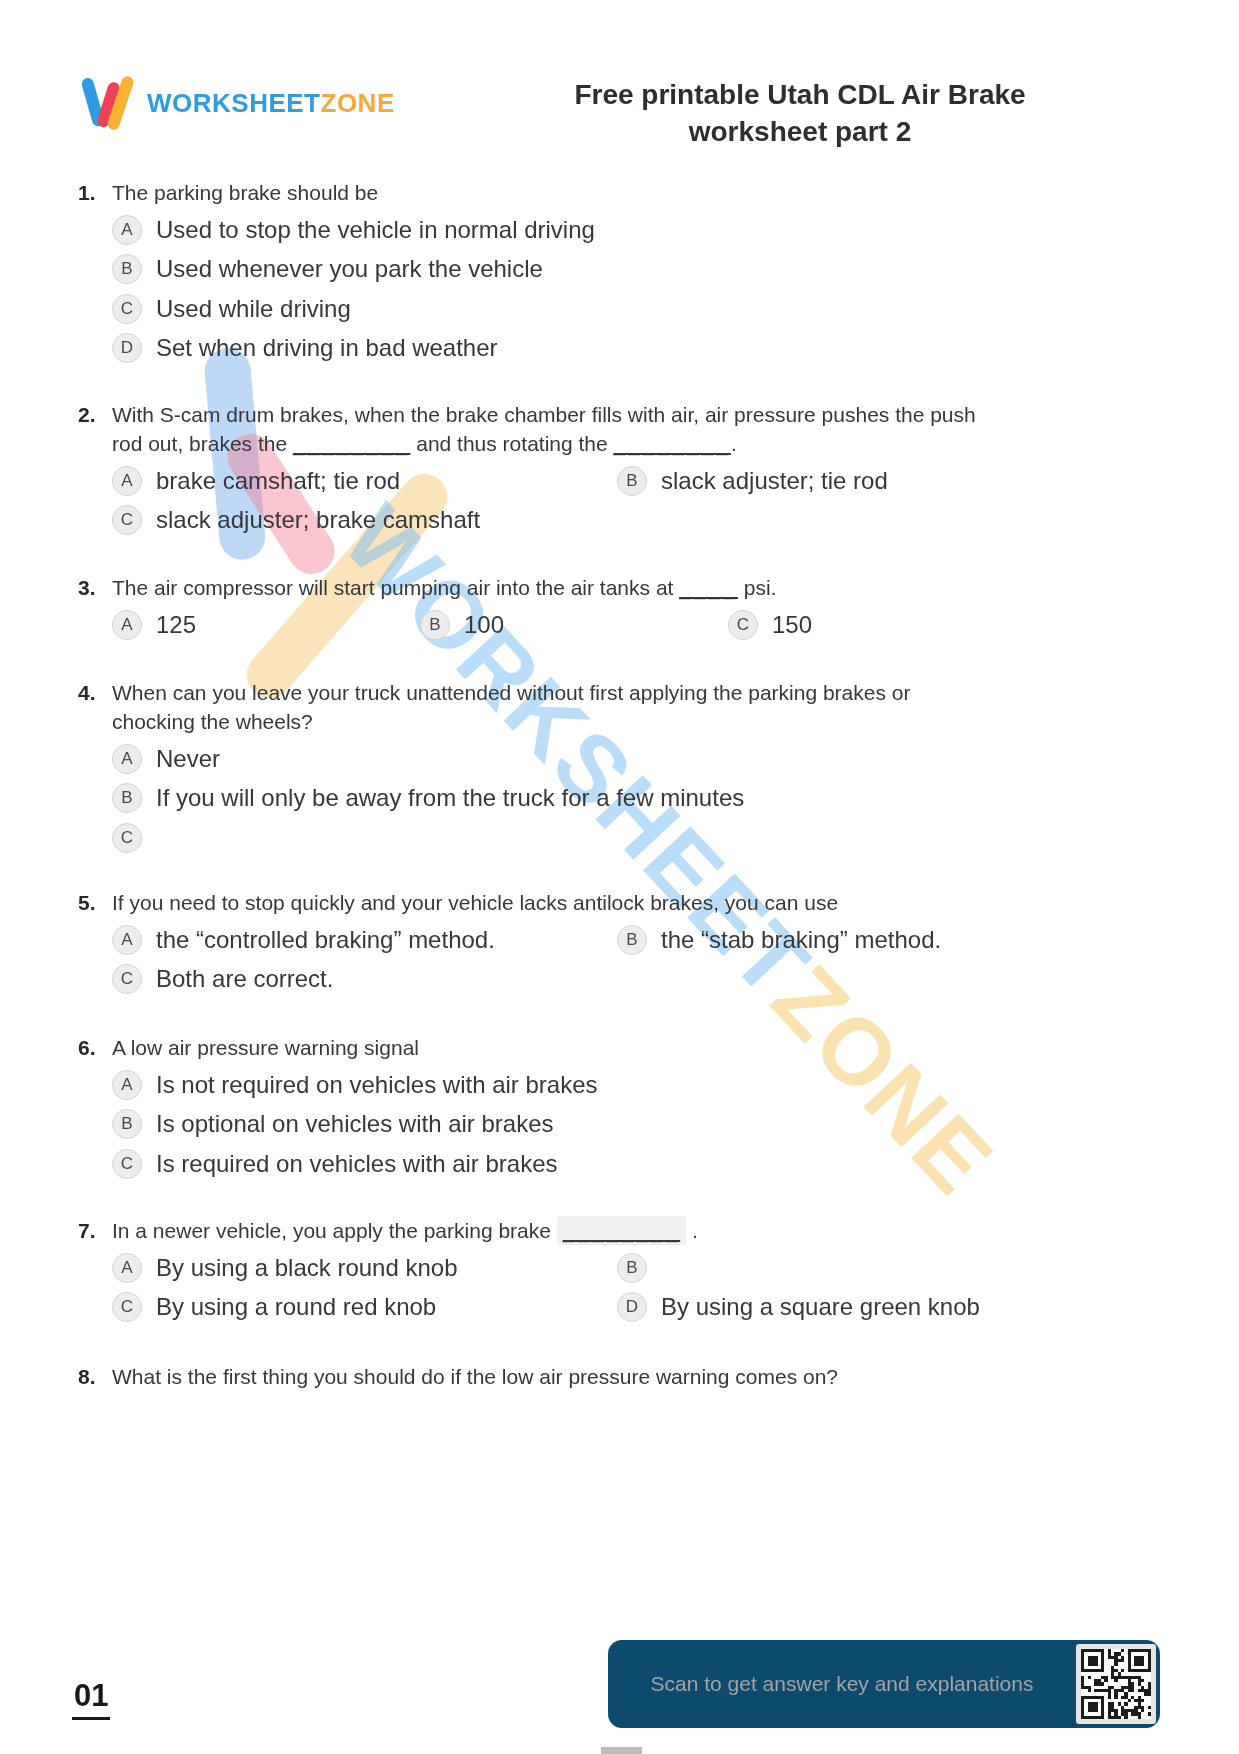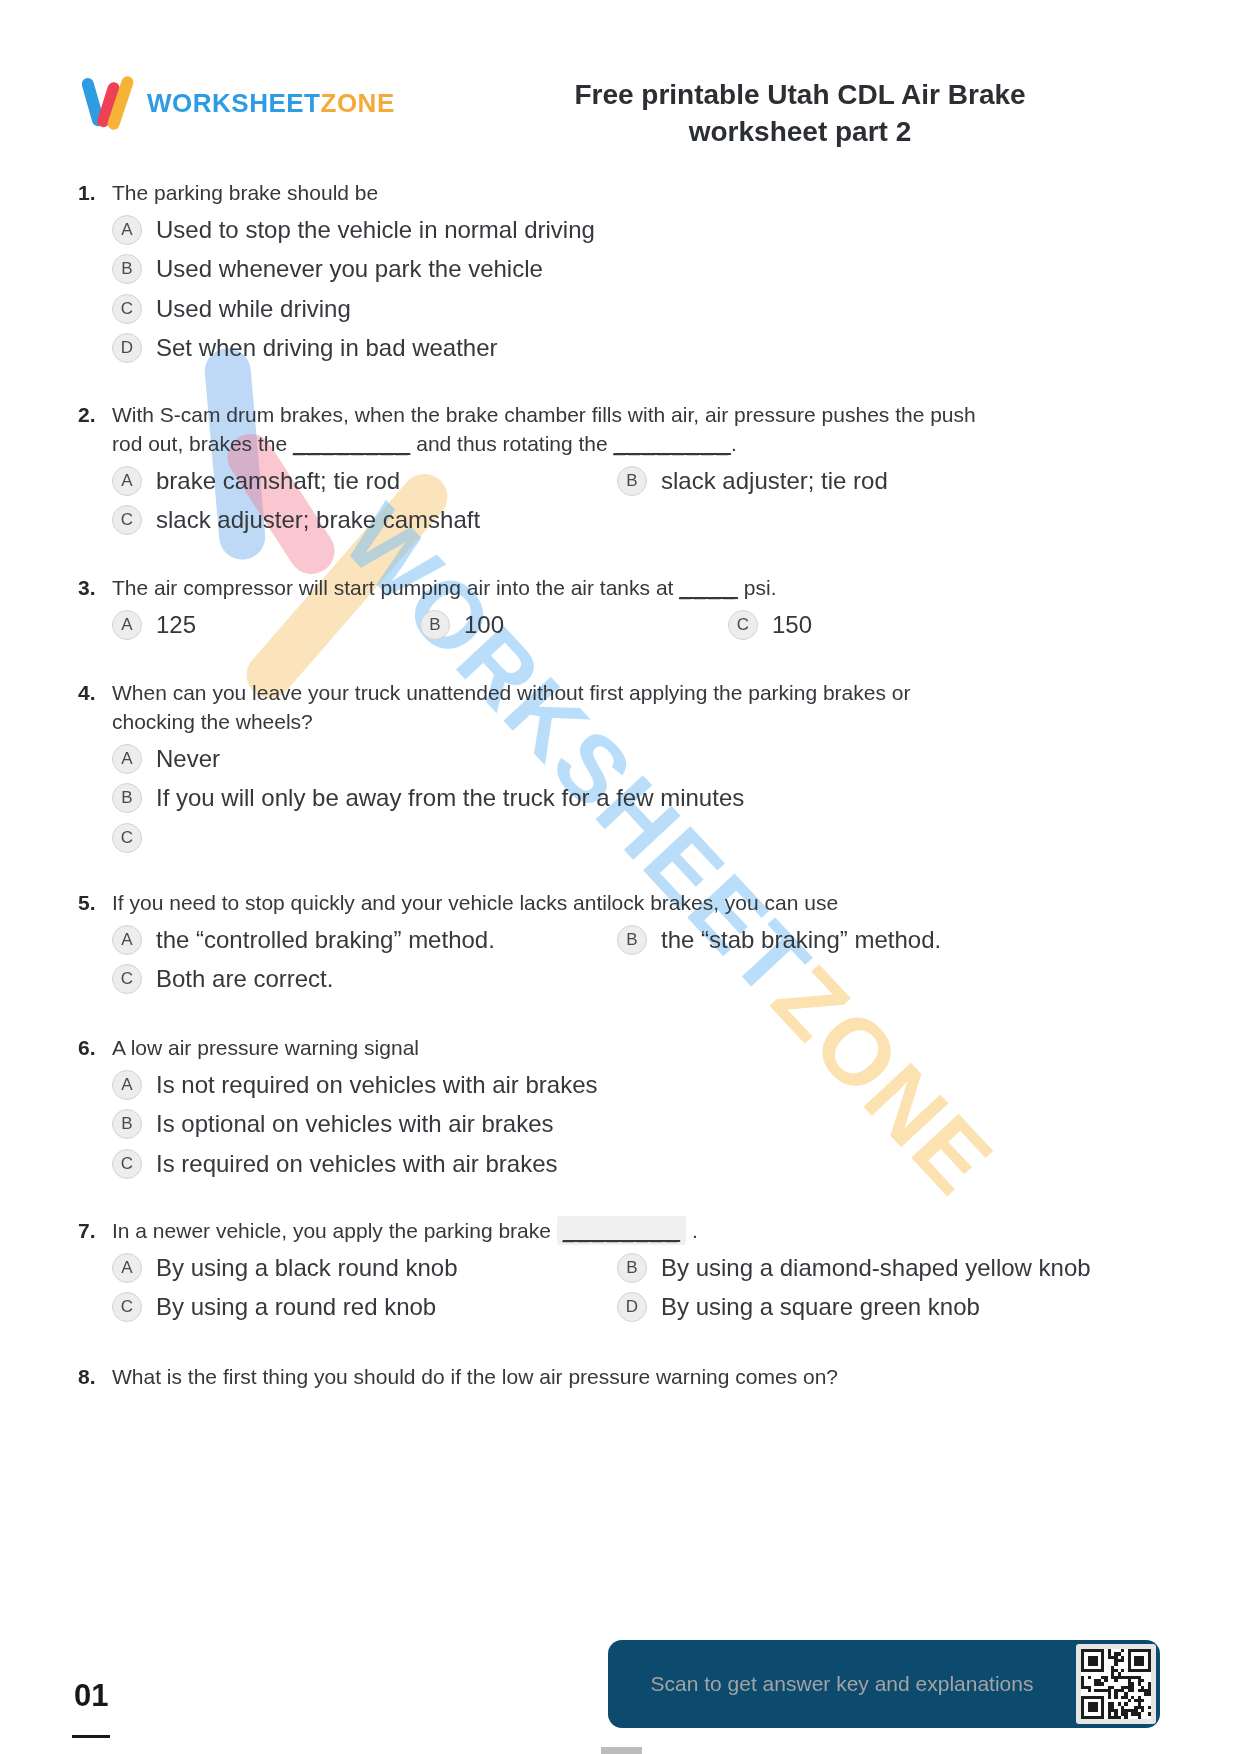--- a/index.html
+++ b/index.html
@@ -37,21 +37,21 @@
   .cols-2{display:grid;grid-template-columns:505px 1fr;}
   .cols-3{display:grid;grid-template-columns:308px 308px 1fr;}
   .option{display:flex;align-items:center;height:39.5px;}
   .bubble{box-sizing:border-box;flex:0 0 30px;width:30px;height:30px;border-radius:50%;
           background:#ededed;border:1px solid #d3d3d3;display:flex;align-items:center;justify-content:center;
           font-size:17px;color:#4a4a4a;}
   .otext{margin-left:14px;font-size:24px;color:#35383c;white-space:nowrap;}
 
   
   .page-num{position:absolute;left:72px;top:1678px;z-index:1;font-size:31px;font-weight:800;color:#16181b;
-            border-bottom:3px solid #16181b;padding:0 2px 21px;}
+            border-bottom:3px solid #16181b;padding:0 2px 3px;}
   .scan-box{position:absolute;left:608px;top:1640px;width:552px;height:88px;z-index:1;
             background:#0c4a6e;border-radius:14px;display:flex;align-items:center;}
   .scan-label{flex:1;text-align:center;font-size:21px;color:#a3a3a3;}
   .qr-wrap{width:80px;height:80px;margin-right:4px;background:#e6e6e6;border-radius:3px;
            display:flex;align-items:center;justify-content:center;}
   #qr-svg{width:70px;height:70px;background:#ffffff;}
   .bottom-bar{position:absolute;left:601px;top:1747px;width:41px;height:7px;background:#bcbcbc;z-index:1;}
 </style>
 </head>
 <body>
@@ -207,21 +207,20 @@
         <span class="qnum">7.</span>
         <div class="qbody">
           <div class="qtext"><span>In a newer vehicle, you apply the parking brake </span><span class="blank hl">________</span><span> .</span></div>
           <div class="options cols-2">
             <div class="option">
               <span class="bubble">A</span>
               <span class="otext">By using a black round knob</span>
             </div>
             <div class="option">
               <span class="bubble">B</span>
-              <span class="otext">By using a diamond-shaped yellow knob</span>
             </div>
             <div class="option">
               <span class="bubble">C</span>
               <span class="otext">By using a round red knob</span>
             </div>
             <div class="option">
               <span class="bubble">D</span>
               <span class="otext">By using a square green knob</span>
             </div>
           </div>

